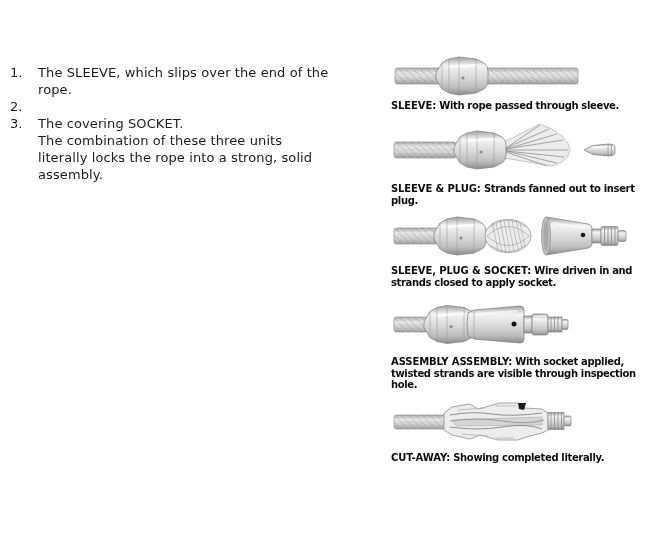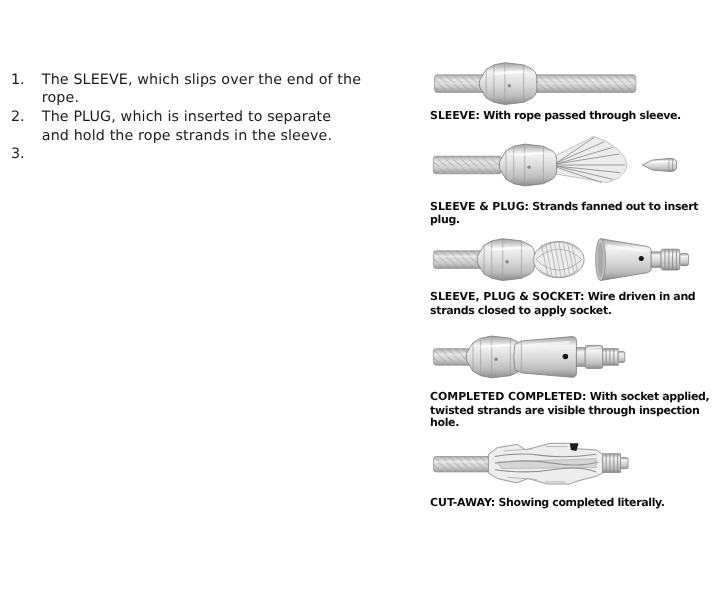--- a/index.html
+++ b/index.html
@@ -62,25 +62,27 @@
 
   <div id="steps">
 
     <div class="step step-0">
       <span class="num">1.</span>
       <div class="step-text"><span>The </span><b>SLEEVE</b><span>, which slips over the end of the rope.</span></div>
     </div>
 
     <div class="step step-1">
       <span class="num">2.</span>
-      <div class="step-text"><span>The </span><b>PLUG</b><span>, which is inserted to separate and hold the rope strands in the sleeve.</span></div>
     </div>
 
     <div class="step step-2">
       <span class="num">3.</span>
+      <div class="step-text"><span>The covering </span><b>SOCKET</b><span>.</span>
+        <div class="detail">The combination of these three units literally locks the rope into a strong, solid assembly.</div>
+      </div>
     </div>
 
   </div>
 
   <div class="art" style="left:392px;top:52px">
     <svg width="190" height="48" viewBox="0 0 190 48">
       <g>
         <rect x="3" y="16" width="183" height="16" rx="2.5" fill="url(#gRope)" stroke="#949494" stroke-width="0.7"></rect>
         <rect x="3" y="16" width="183" height="16" rx="2.5" fill="url(#pRope)"></rect>
       </g>
@@ -151,21 +153,21 @@
         <circle cx="122" cy="25" r="2.5" fill="#151515"></circle>
         <rect x="132" y="17" width="8" height="17" fill="url(#gMetal)" stroke="#858585" stroke-width="0.7"></rect>
         <rect x="140" y="15" width="16" height="21" rx="2" fill="url(#gMetal)" stroke="#858585" stroke-width="0.7"></rect>
         <path d="M142,17.5 L154,16.5" stroke="#ffffff" stroke-width="1.8" opacity="0.6"></path>
         <rect x="156" y="18" width="14" height="15" fill="url(#gMetal)" stroke="#858585" stroke-width="0.7"></rect>
         <path d="M159,18 L159,33 M162.5,18 L162.5,33 M166,18 L166,33" stroke="#8a8a8a" stroke-width="0.8"></path>
         <rect x="170" y="20.5" width="6" height="10" rx="1.5" fill="url(#gMetal)" stroke="#858585" stroke-width="0.7"></rect>
       </g>
     </svg>
   </div>
-  <div class="cap" style="left:391px;top:356px"><b>COMPLETED COMPLETED:</b> <span>With socket applied, twisted strands are visible through inspection hole.</span></div>
+  <div class="cap" style="left:391px;top:356px"><b>ASSEMBLY ASSEMBLY:</b> <span>With socket applied, twisted strands are visible through inspection hole.</span></div>
 
   <div class="art" style="left:392px;top:396px">
     <svg width="195" height="52" viewBox="0 0 195 52">
       <g>
         <rect x="2" y="19" width="56" height="14" rx="2.5" fill="url(#gRope)" stroke="#949494" stroke-width="0.7"></rect>
         <rect x="2" y="19" width="56" height="14" rx="2.5" fill="url(#pRope)"></rect>
       </g>
       <g>
         <path d="M52,17 L60,11 L78,8 L86,13 L108,7 L126,7 L132,12 L150,13 L156,17 L156,34 L150,37 L134,41 L126,44 L106,44 L88,39 L78,43 L60,39 L52,34 Z" fill="#ededed" stroke="#8f8f8f" stroke-width="0.8"></path>
         <path d="M60,24 L150,21 L150,29 L64,30 Z" fill="#d5d5d5" stroke="#a0a0a0" stroke-width="0.5"></path>

